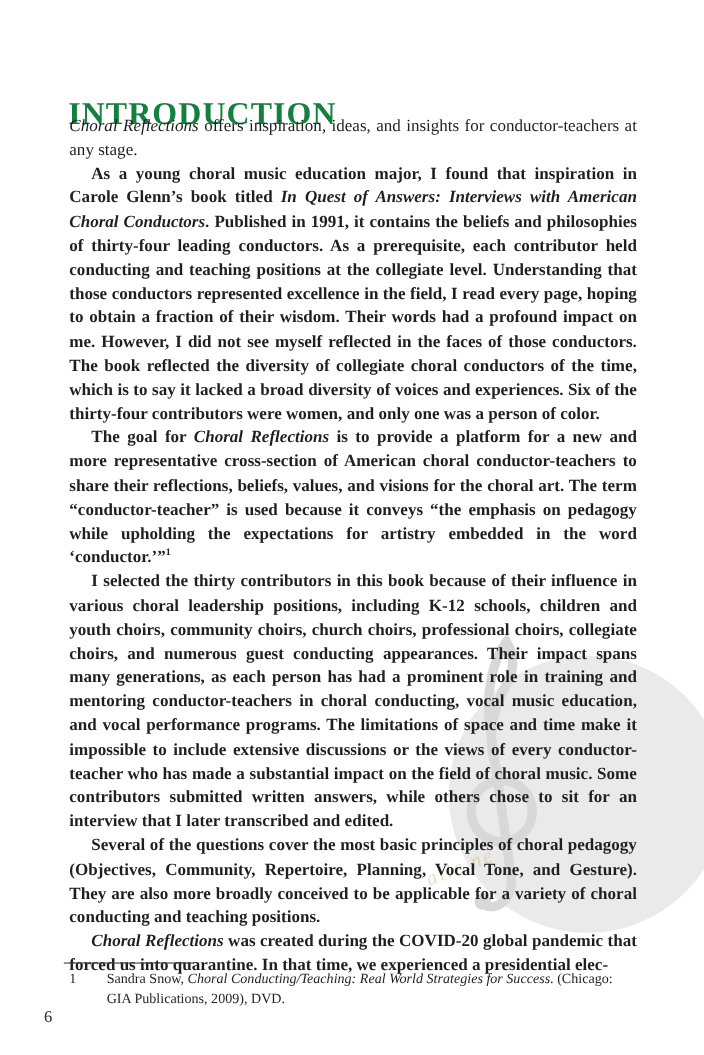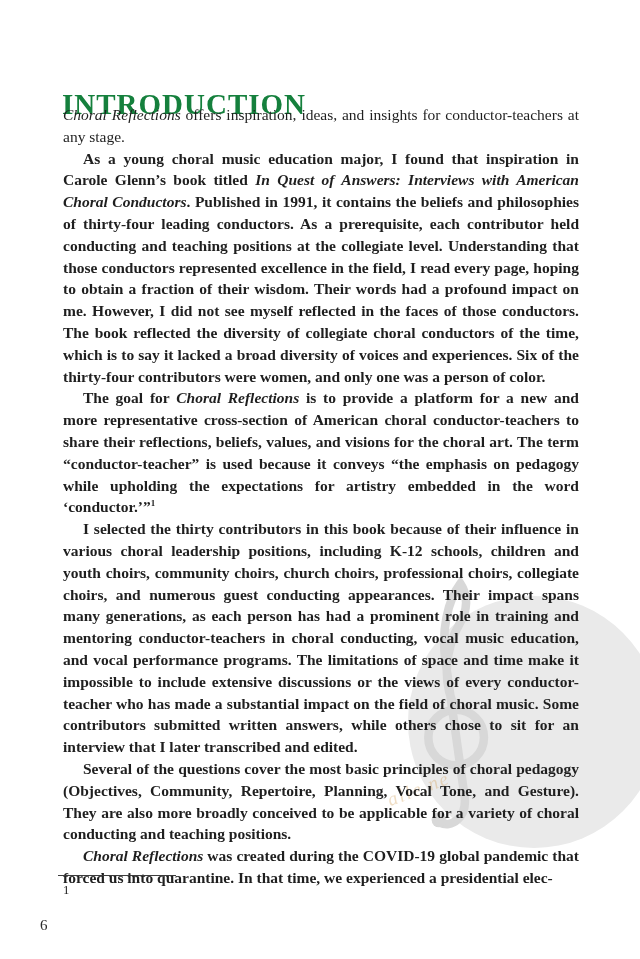--- a/index.html
+++ b/index.html
@@ -115,23 +115,24 @@
   </div>
 
   <h1 class="title">INTRODUCTION</h1>
 
   <div class="body-text">
       <p><span class="i">Choral Reflections</span><span> offers inspiration, ideas, and insights for conductor-teachers at any stage.</span></p>
       <p class="indent"><span>As a young choral music education major, I found that inspiration in Carole Glenn’s book titled </span><span class="i">In Quest of Answers: Interviews with American Choral Conductors</span><span>. Published in 1991, it contains the beliefs and philosophies of thirty-four leading conductors. As a prerequisite, each contributor held conducting and teaching positions at the collegiate level. Understanding that those conductors represented excellence in the field, I read every page, hoping to obtain a fraction of their wisdom. Their words had a profound impact on me. However, I did not see myself reflected in the faces of those conductors. The book reflected the diversity of collegiate choral conductors of the time, which is to say it lacked a broad diversity of voices and experiences. Six of the thirty-four contributors were women, and only one was a person of color.</span></p>
       <p class="indent"><span>The goal for </span><span class="i">Choral Reflections</span><span> is to provide a platform for a new and more representative cross-section of American choral conductor-teachers to share their reflections, beliefs, values, and visions for the choral art. The term “conductor-teacher” is used because it conveys “the emphasis on pedagogy while upholding the expectations for artistry embedded in the word ‘conductor.’”</span><span class="sup">1</span></p>
       <p class="indent"><span>I selected the thirty contributors in this book because of their influence in various choral leadership positions, including K-12 schools, children and youth choirs, community choirs, church choirs, professional choirs, collegiate choirs, and numerous guest conducting appearances. Their impact spans many generations, as each person has had a prominent role in training and mentoring conductor-teachers in choral conducting, vocal music education, and vocal performance programs. The limitations of space and time make it impossible to include extensive discussions or the views of every conductor-teacher who has made a substantial impact on the field of choral music. Some contributors submitted written answers, while others chose to sit for an interview that I later transcribed and edited.</span></p>
       <p class="indent"><span>Several of the questions cover the most basic principles of choral pedagogy (Objectives, Community, Repertoire, Planning, Vocal Tone, and Gesture). They are also more broadly conceived to be applicable for a variety of choral conducting and teaching positions.</span></p>
-      <p class="indent"><span class="i">Choral Reflections</span><span> was created during the COVID-19 global pandemic that forced us into quarantine. In that time, we experienced a presidential elec-</span></p>
+      <p class="indent"><span class="i">Choral Reflections</span><span> was created during the COVID-20 global pandemic that forced us into quarantine. In that time, we experienced a presidential elec-</span></p>
     </div>
 
   <div class="footnote-rule"></div>
   <div class="footnote">
     <span class="marker">1</span>
+    <span><span>Sandra Snow, </span><span class="i">Choral Conducting/Teaching: Real World Strategies for Success</span><span>. (Chicago: GIA Publications, 2009), DVD.</span></span>
   </div>
 
   <div class="page-number">6</div>
 
 </div>
 
 </body></html>

